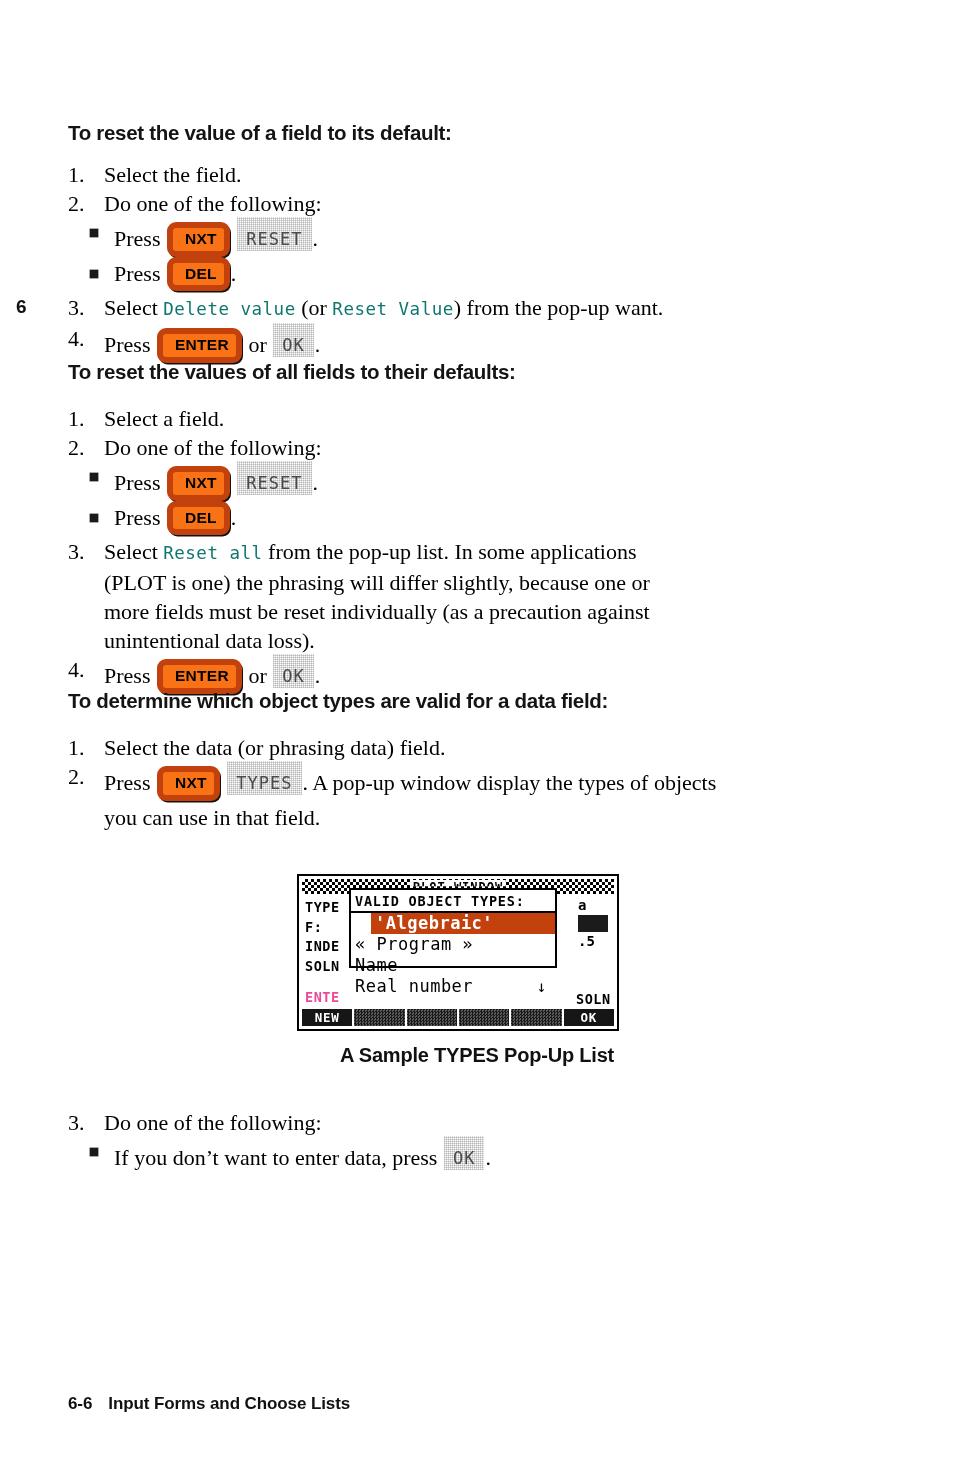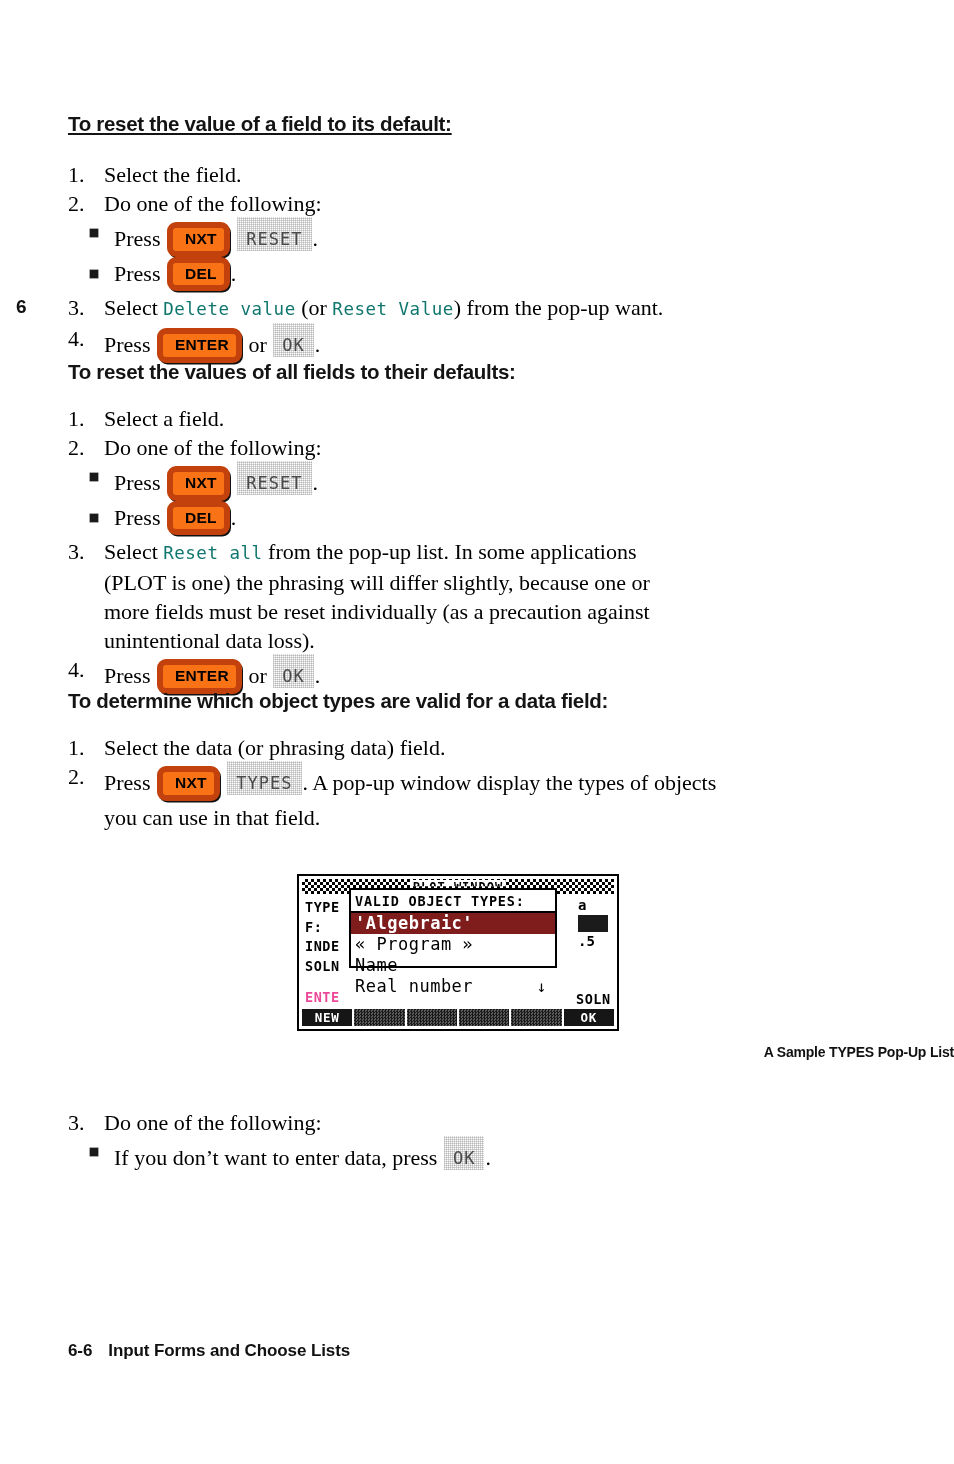--- a/index.html
+++ b/index.html
@@ -237,23 +237,24 @@
   .popup-item {
     position: relative;
     font-size: 17px;
     line-height: 21px;
     letter-spacing: 0.5px;
     padding-left: 4px;
     white-space: nowrap;
     color: #000;
   }
   .popup-item.selected {
-    background: #7f1d1d;
+    background: #c2410c;
     color: #ffffff;
     font-weight: bold;
+    margin-left: 20px;
   }
   .popup-item .downarrow {
     position: absolute;
     right: 8px;
     top: 0;
     font-size: 16px;
   }
 
   
   .lcd-bottomlabels {
@@ -289,49 +290,49 @@
     background:
       repeating-conic-gradient(#1a1a1a 0% 25%, #5a5a5a 0% 50%) 0 0/3px 3px;
     color: transparent;
   }
 
   .figure-caption {
     position: absolute;
     left: 0;
     top: 1044px;
     width: 954px;
-    text-align: right;
+    text-align: center;
     font-family: "Liberation Sans", "DejaVu Sans", sans-serif;
     font-weight: bold;
-    font-size: 14px;
+    font-size: 20px;
     letter-spacing: -0.2px;
     color: #111;
   }
 
   
   .footer {
     position: absolute;
     left: 68px;
-    top: 1341px;
+    top: 1394px;
     font-family: "Liberation Sans", "DejaVu Sans", sans-serif;
     font-weight: bold;
     font-size: 17px;
     letter-spacing: -0.1px;
     color: #111;
   }
   .footer .pagenum { margin-right: 16px; }
 </style>
 </head>
 <body>
 
 <div class="page">
 
   <div class="chapter-tab">6</div>
 
-  <div class="section-heading" style="top:112px;text-decoration:underline;">To reset the value of a field to its default:</div>
+  <div class="section-heading" style="top:121px;">To reset the value of a field to its default:</div>
 
   <div class="steps" style="top:160px; width:820px;">
     <div class="step">
       <span class="num">1.</span>
       <span class="body">Select the field.</span>
     </div>
     <div class="step">
       <span class="num">2.</span>
       <span class="body">Do one of the following:</span>
     </div>

